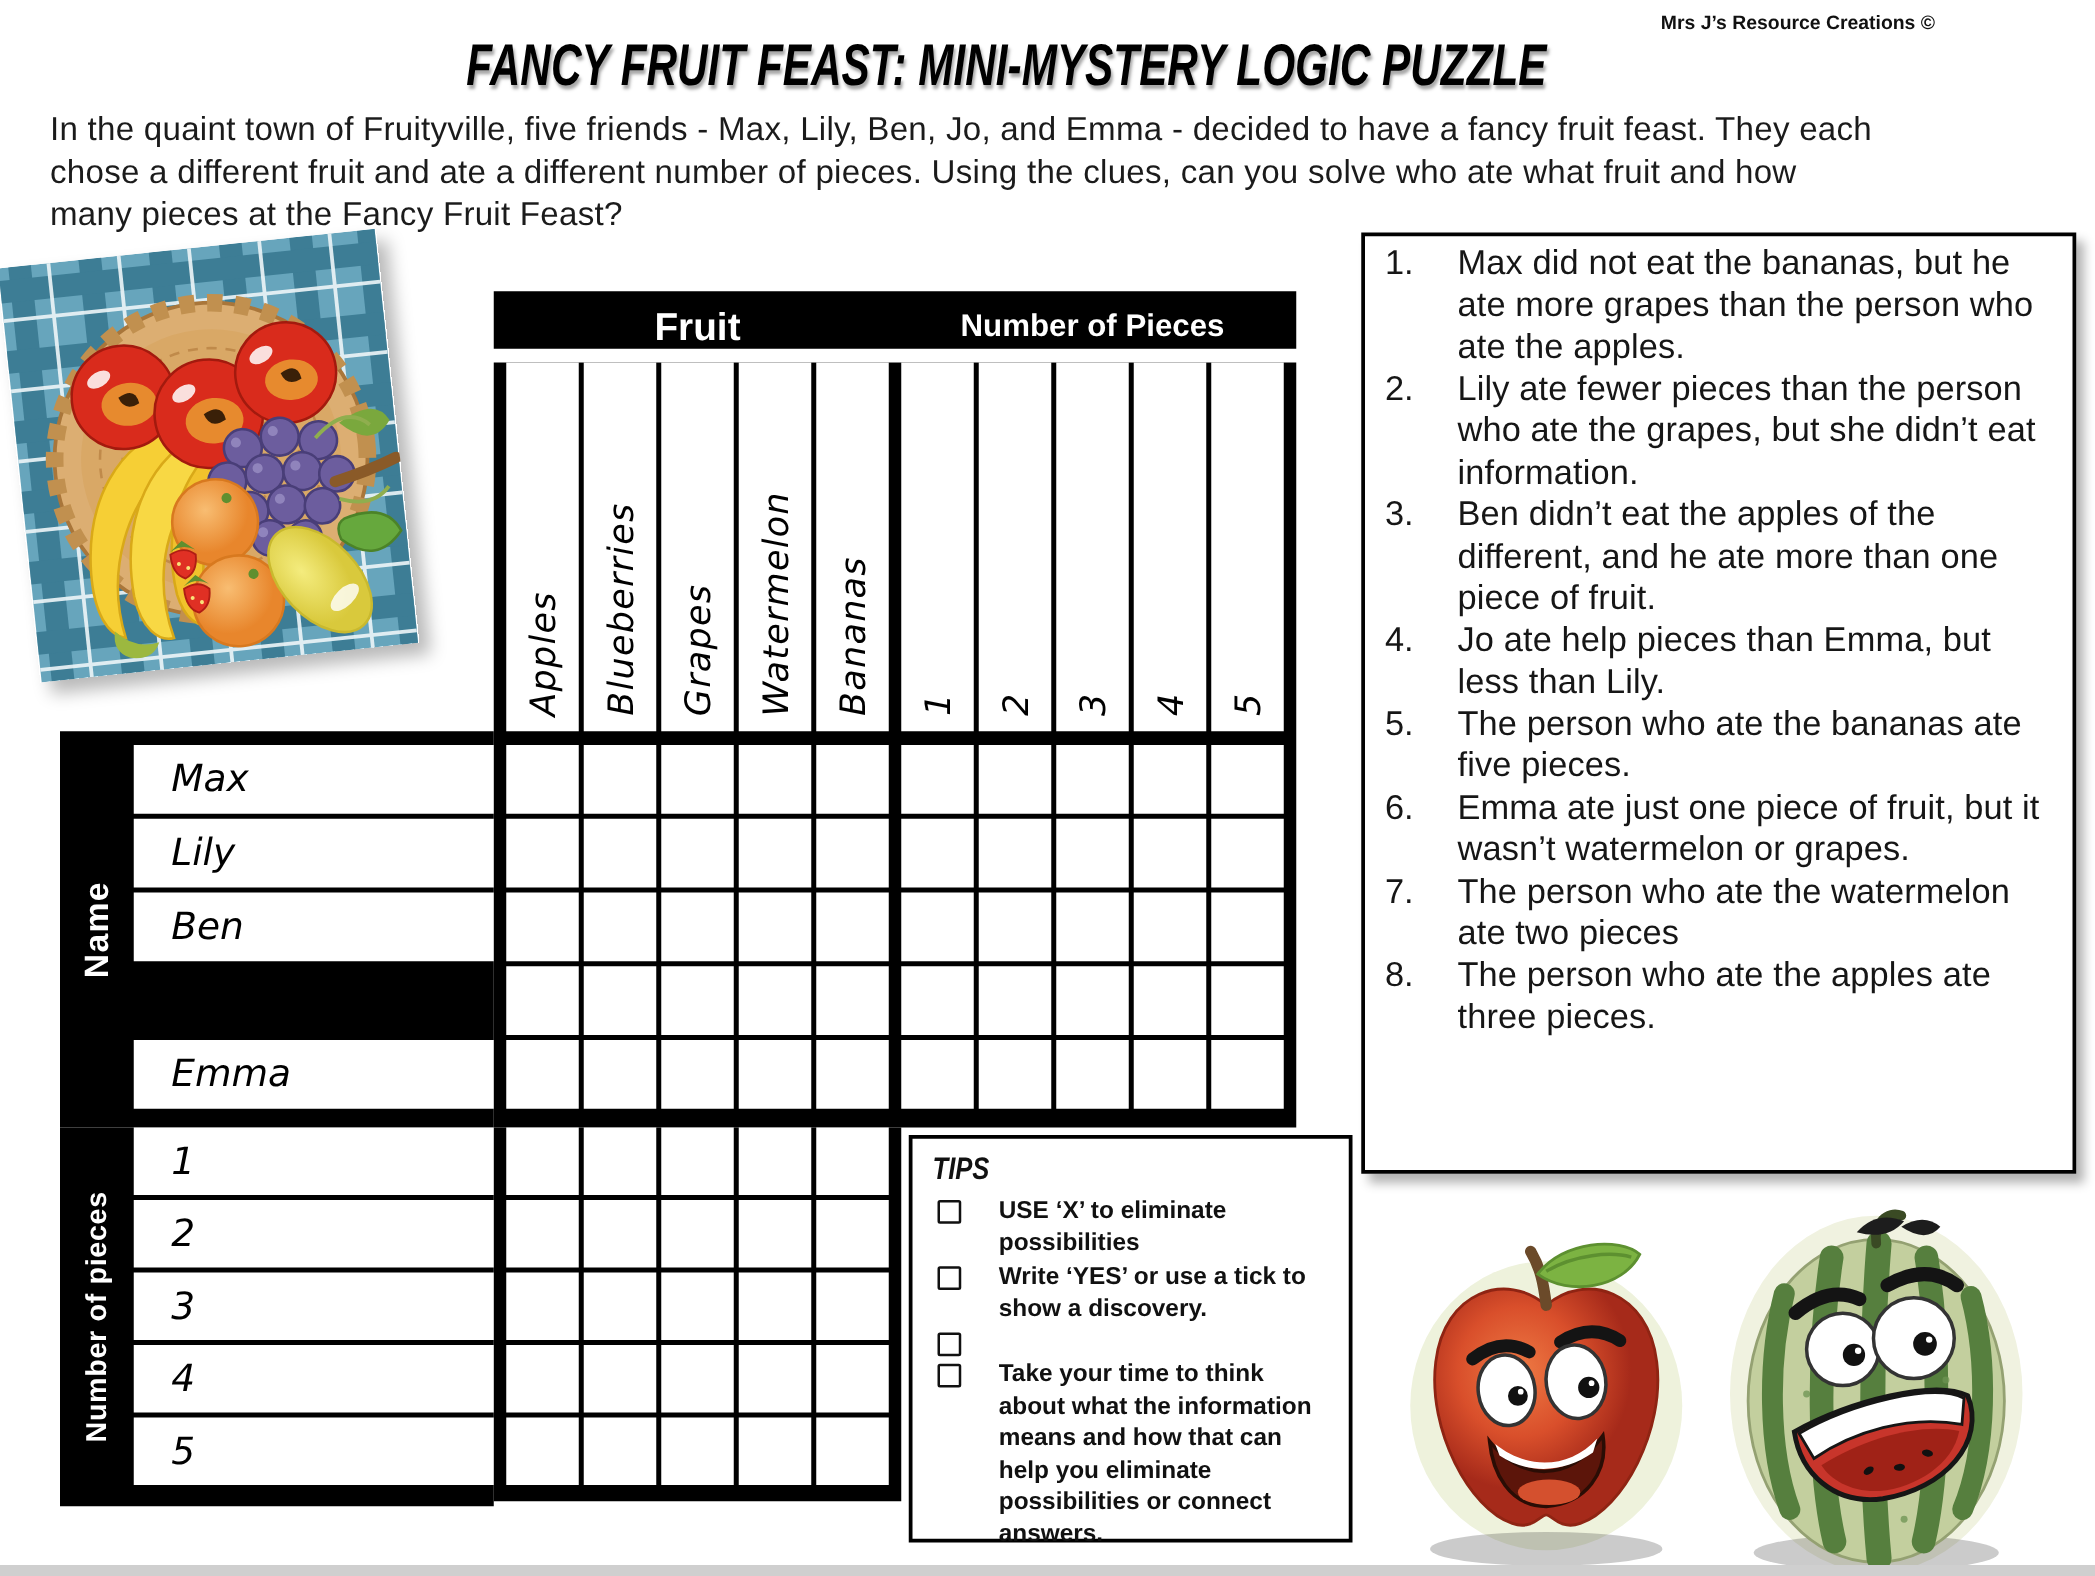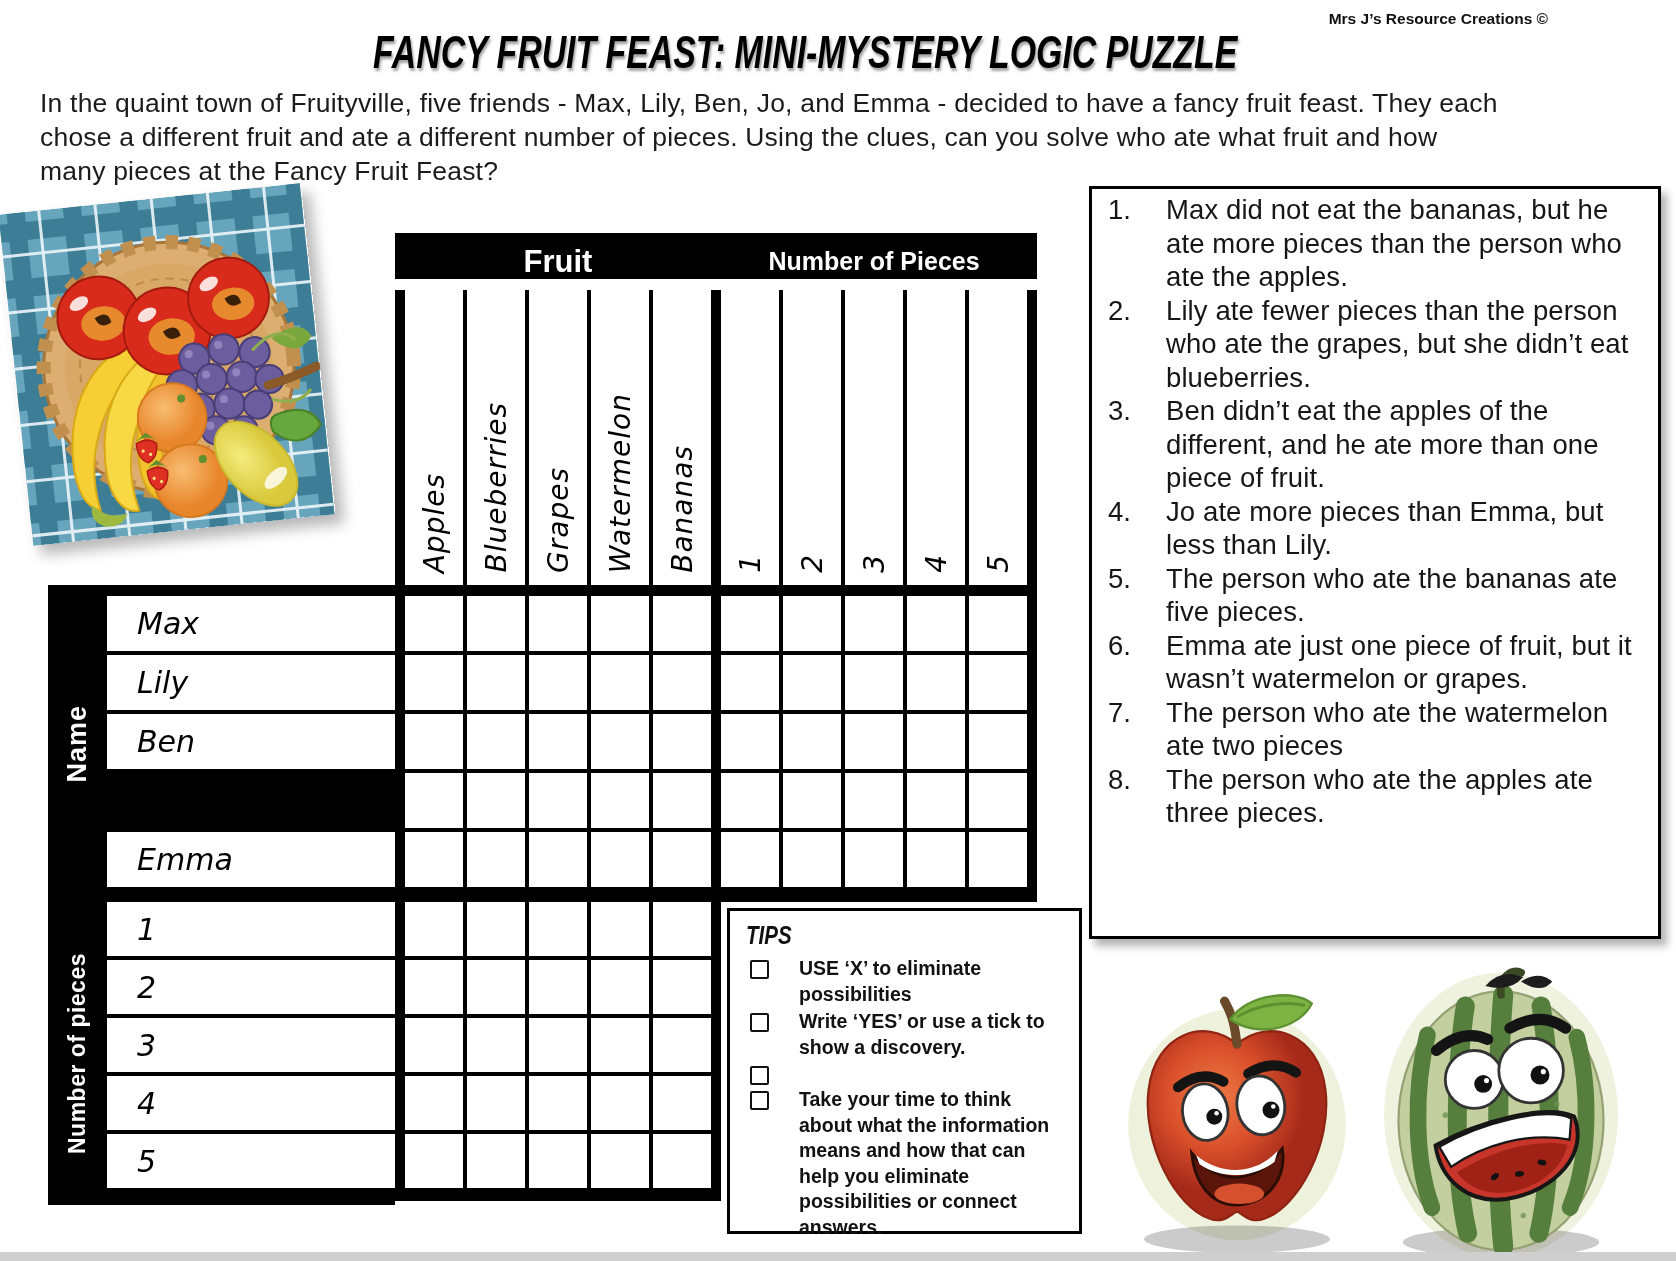--- a/index.html
+++ b/index.html
@@ -420,30 +420,30 @@
     <span class="tipbox"></span>
   </div>
   <div class="tip">
     <span class="tipbox"></span>
     <div class="tiptext">Take your time to think about what the information means and how that can help you eliminate possibilities or connect answers.</div>
   </div>
 </div>
 
 <div class="clues">
   <div class="clue">
-      <div class="cluetext">Max did not eat the bananas, but he ate more pieces than the person who ate the apples.</div>
-    </div>
-  <div class="clue">
-      <div class="cluetext">Lily ate fewer pieces than the person who ate the grapes, but she didn’t eat blueberries.</div>
+      <div class="cluetext">Max did not eat the bananas, but he ate more grapes than the person who ate the apples.</div>
+    </div>
+  <div class="clue">
+      <div class="cluetext">Lily ate fewer pieces than the person who ate the grapes, but she didn’t eat information.</div>
     </div>
   <div class="clue">
       <div class="cluetext">Ben didn’t eat the apples of the different, and he ate more than one piece of fruit.</div>
     </div>
   <div class="clue">
-      <div class="cluetext">Jo ate more pieces than Emma, but less than Lily.</div>
+      <div class="cluetext">Jo ate help pieces than Emma, but less than Lily.</div>
     </div>
   <div class="clue">
       <div class="cluetext">The person who ate the bananas ate five pieces.</div>
     </div>
   <div class="clue">
       <div class="cluetext">Emma ate just one piece of fruit, but it wasn’t watermelon or grapes.</div>
     </div>
   <div class="clue">
       <div class="cluetext">The person who ate the watermelon ate two pieces</div>
     </div>

